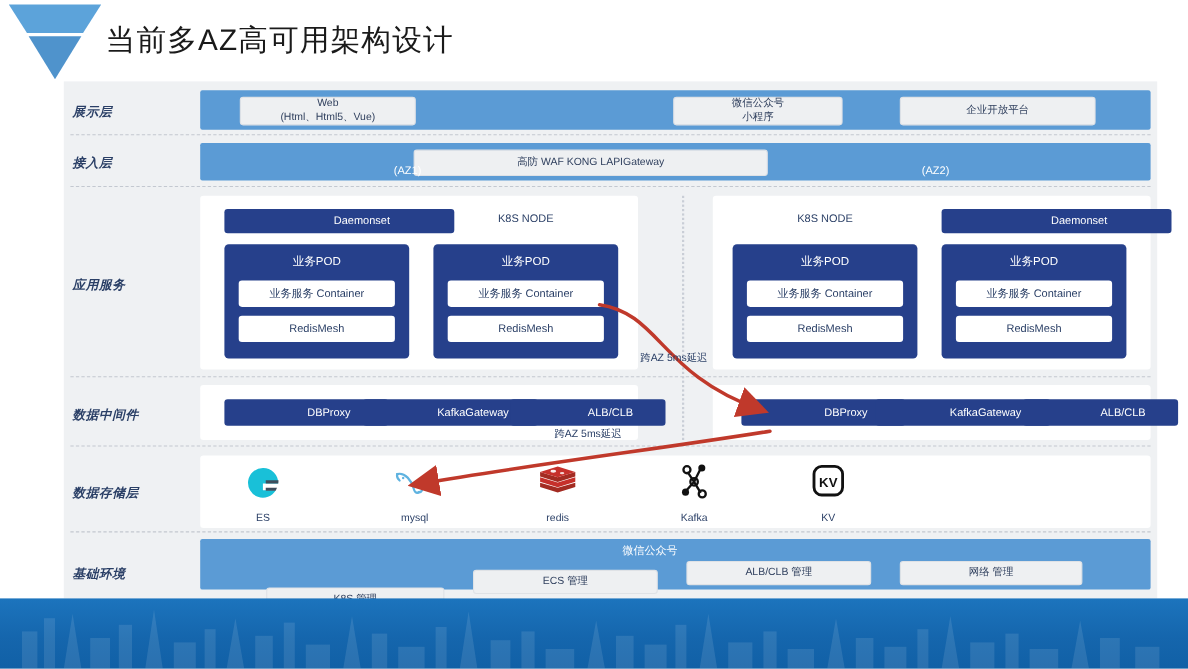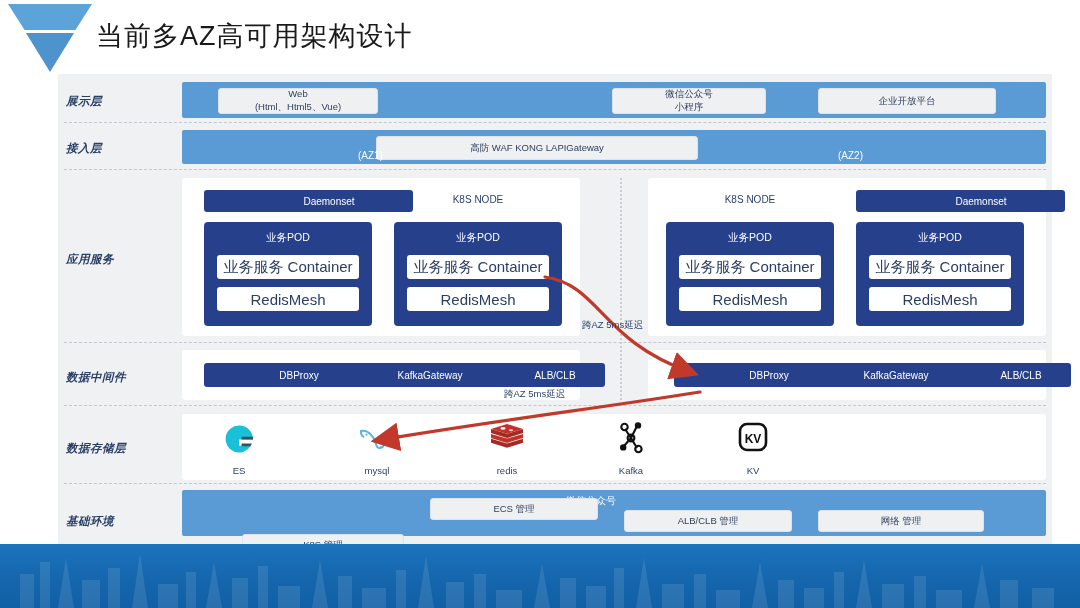--- a/index.html
+++ b/index.html
@@ -53,21 +53,21 @@
   .navy-pod{
     position:absolute;background:#26408b;border-radius:4px;
   }
   .pod-title{
     position:absolute;left:0;right:0;top:9px;text-align:center;
     color:#ffffff;font-size:10.5px;
   }
   .pod-inner{
     position:absolute;background:#ffffff;border-radius:3px;
     display:flex;align-items:center;justify-content:center;
-    color:#2a3f66;font-size:15px;
+    color:#2a3f66;font-size:10px;
   }
   .nodelabel{
     position:absolute;text-align:center;color:#2a3f66;font-size:10px;
   }
   .azlabel{
     position:absolute;color:#ffffff;font-size:10px;
   }
   .storage-item{
     position:absolute;width:90px;text-align:center;
   }
@@ -285,21 +285,21 @@
       <text x="17" y="22.5" text-anchor="middle" font-family="Liberation Sans, sans-serif" font-size="12" font-weight="bold" fill="#111111">KV</text>
     </svg>
     <span class="cap">KV</span>
   </div>
 
   <div class="bluebar" style="left:124px;top:416px;width:864px;height:46px;"></div>
   <div class="cloudlabel" style="left:508px;top:420px;">微信公众号</div>
   <div class="lightbox" style="left:184px;top:460px;width:160px;height:20px;">
     <span>K8S 管理</span>
   </div>
-  <div class="lightbox" style="left:372px;top:424px;width:166px;height:20px;">
+  <div class="lightbox" style="left:372px;top:444px;width:166px;height:20px;">
     <span>ECS 管理</span>
   </div>
   <div class="lightbox" style="left:566px;top:436px;width:166px;height:20px;">
     <span>ALB/CLB 管理</span>
   </div>
   <div class="lightbox" style="left:760px;top:436px;width:164px;height:20px;text-align:center;">
     <span>网络 管理</span>
   </div>
 </div>
 

